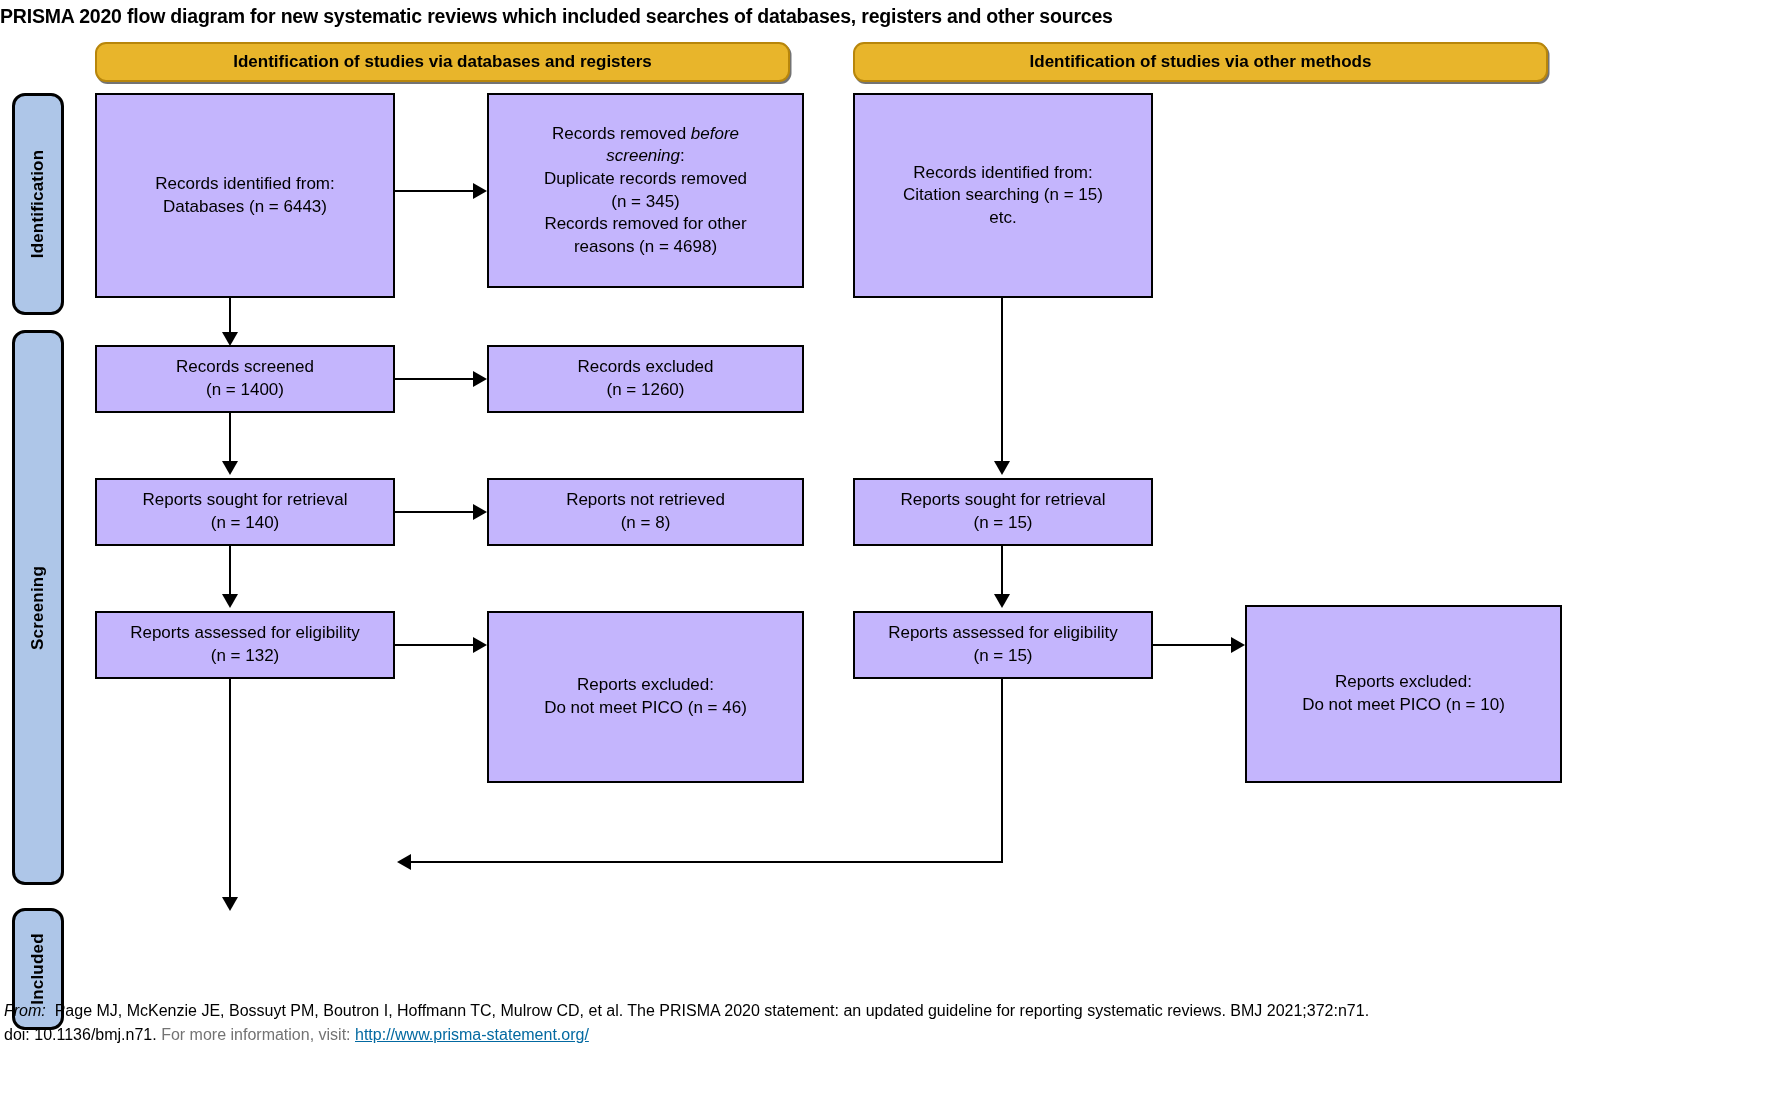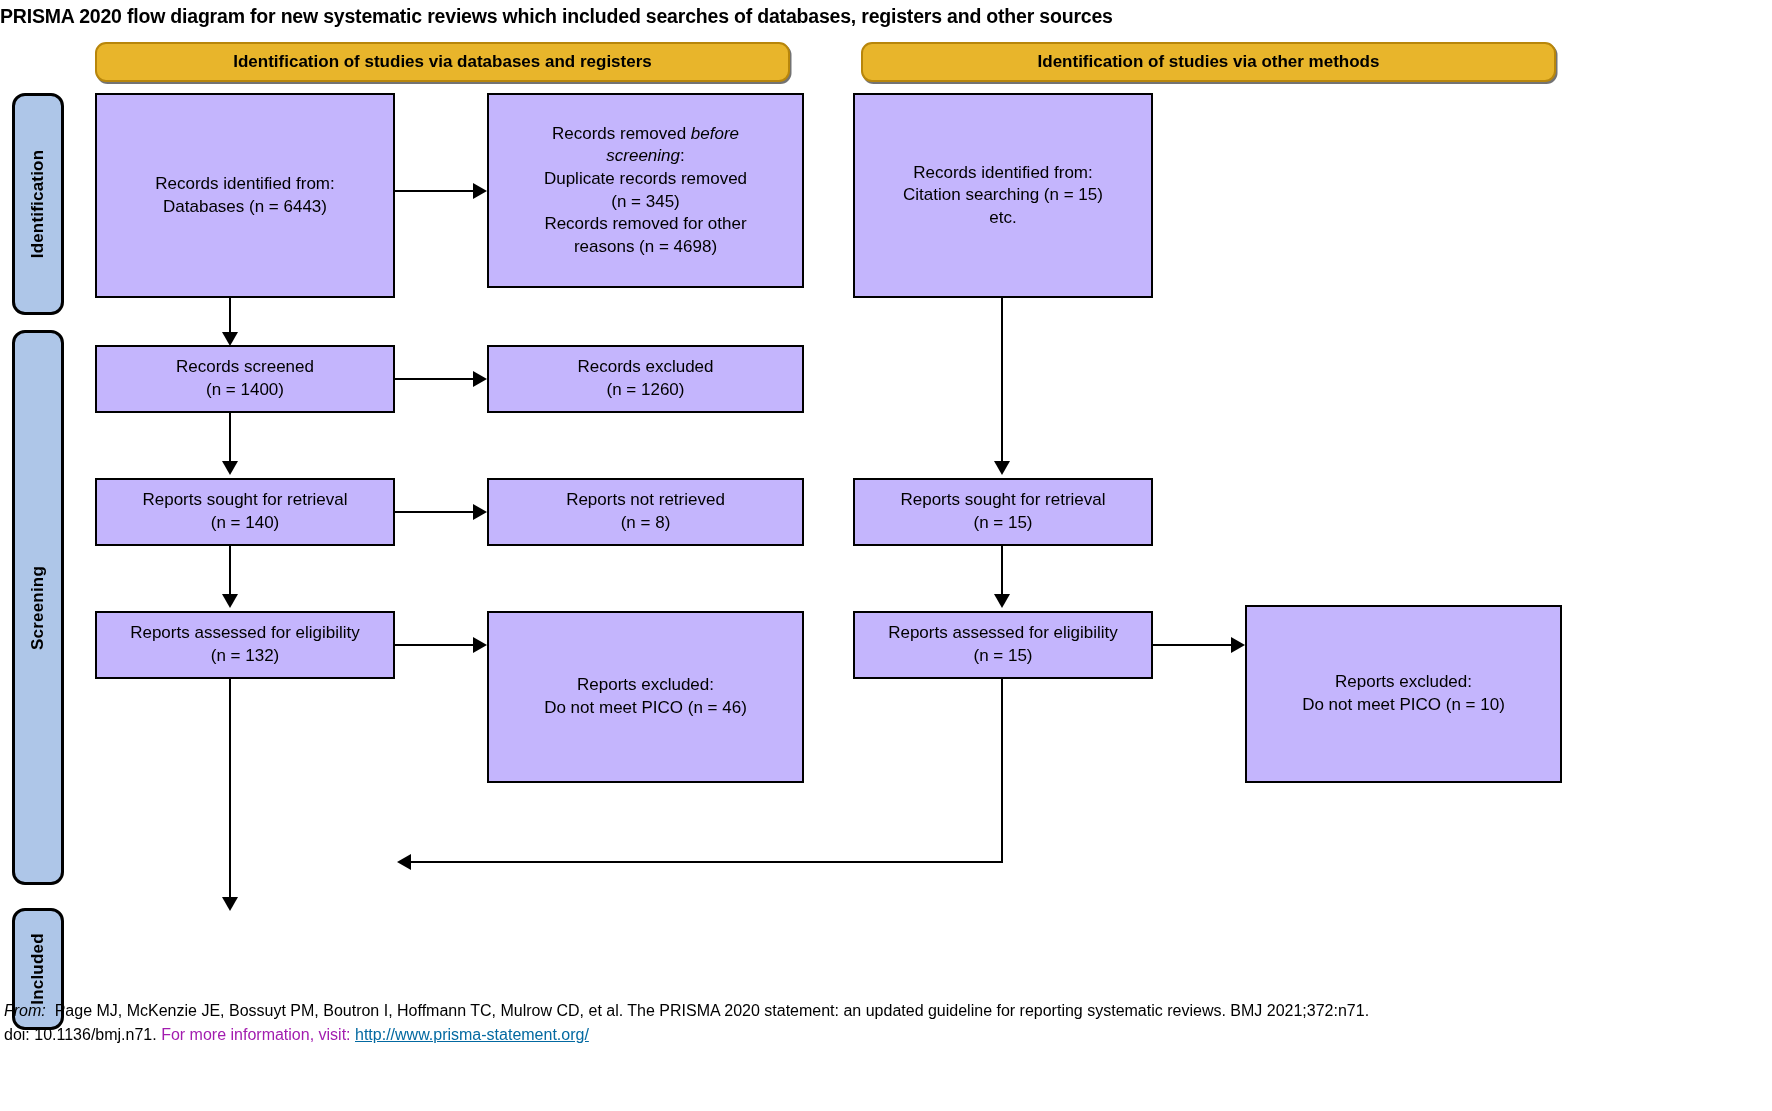--- a/index.html
+++ b/index.html
@@ -103,33 +103,33 @@
     border-top: 14px solid #000000;
   }
 
   
   #footer {
     left: 4px; top: 999px; width: 1766px; height: 70px;
     font-size: 16px;
     line-height: 1.5;
   }
   #footer .fr { font-style: italic; font-weight: normal; }
-  #footer .blue { color: #a21caf; }
+  #footer .blue { color: #737373; }
   #footer .link { color: #0369a1; text-decoration: underline; }
 </style>
 </head>
 <body>
 
 <div id="canvas">
 
   <div class="abs" id="title">PRISMA 2020 flow diagram for new systematic reviews which included searches of databases, registers and other sources</div>
 
   <div class="abs banner" style="left:95px; top:42px; width:695px; height:40px;">Identification of studies via databases and registers</div>
 
-  <div class="abs banner" style="left:853px; top:42px; width:695px; height:40px;margin-left:8px;">Identification of studies via other methods</div>
+  <div class="abs banner" style="left:853px; top:42px; width:695px; height:40px;">Identification of studies via other methods</div>
 
   <div class="abs rail" style="left:12px; top:93px; width:52px; height:222px;">
     <span class="rail-label">Identification</span>
   </div>
 
   <div class="abs rail" style="left:12px; top:330px; width:52px; height:555px;">
     <span class="rail-label">Screening</span>
   </div>
 
   <div class="abs rail" style="left:12px; top:908px; width:52px; height:122px;">

